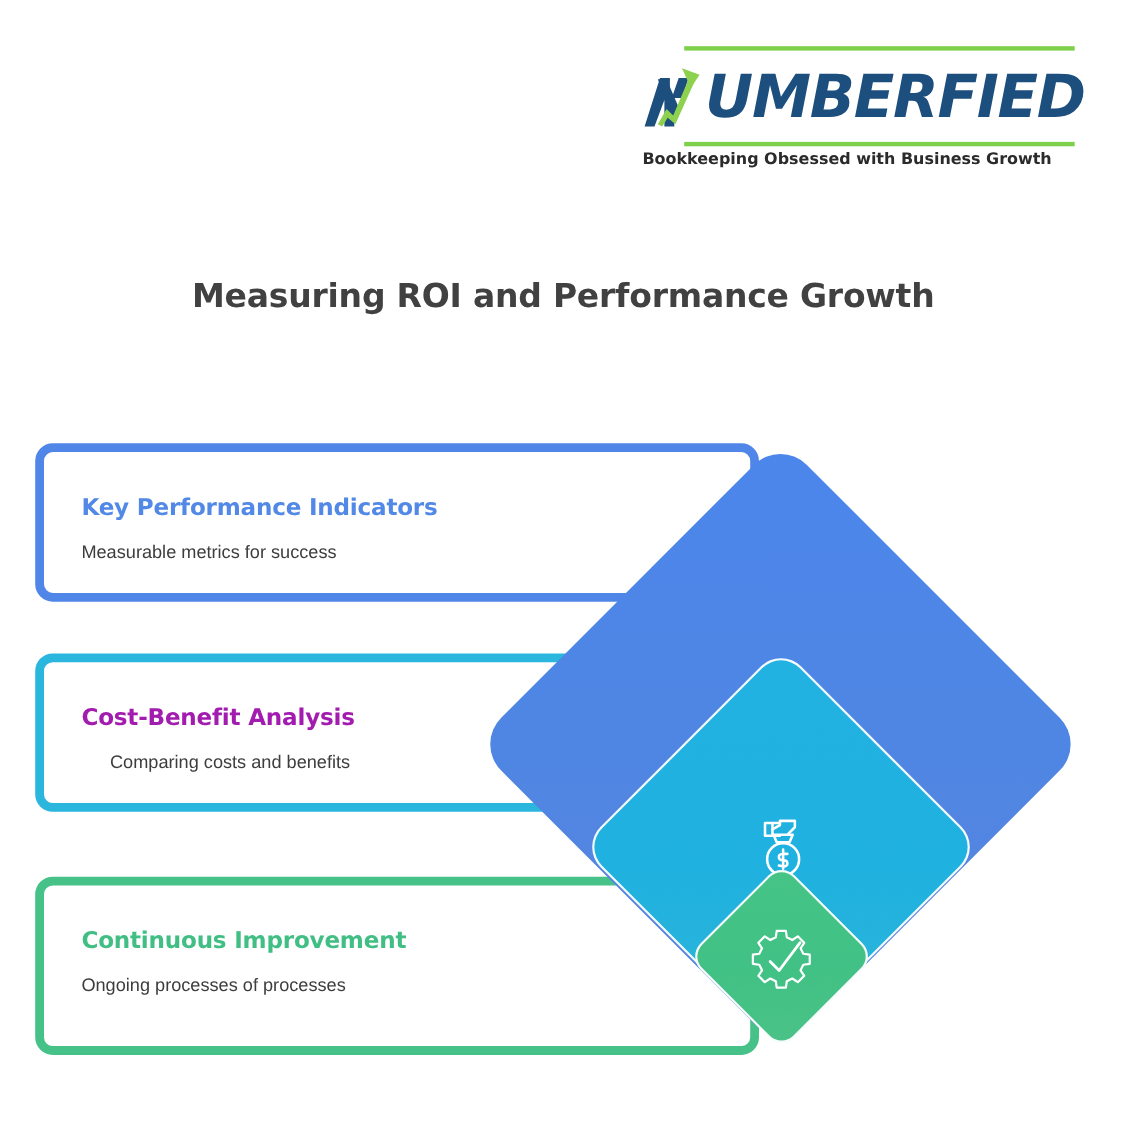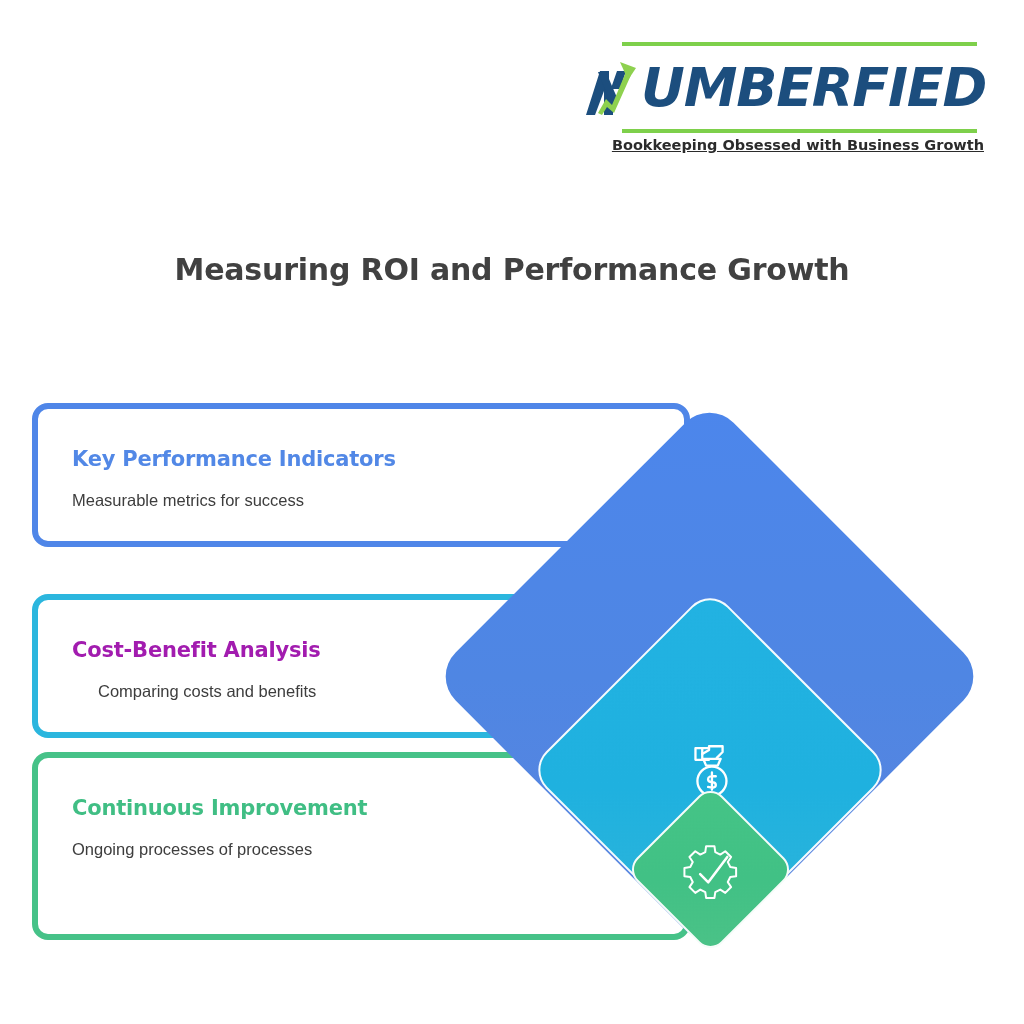--- a/index.html
+++ b/index.html
@@ -69,27 +69,26 @@
     letter-spacing: -1.2px;
     color: #1C4E7E;
     line-height: 1;
     white-space: nowrap;
   }
   #logo-tagline {
     position: absolute;
     left: 0px;
     top: 101px;
     width: 400px;
-    text-align: right;
+    text-align: left;
     font-family: "DejaVu Sans", sans-serif;
     font-weight: bold;
     font-size: 14.5px;
     color: #2b2b2b;
     white-space: nowrap;
-    text-decoration: underline;
   }
 
   
   #page-title {
     position: absolute;
     left: 0;
     top: 252px;
     width: 1024px;
     text-align: center;
     font-family: "DejaVu Sans", sans-serif;
@@ -98,21 +97,21 @@
     color: #414141;
     letter-spacing: -0.2px;
   }
 
   
   .card {
     position: absolute;
     left: 32px;
     width: 658px;
     background: #ffffff;
-    border: 6px solid #4c1d95;
+    border: 8px solid #4c1d95;
     border-radius: 16px;
     box-sizing: border-box;
     z-index: 1;
   }
   .card-title {
     position: absolute;
     left: 34px;
     font-family: "DejaVu Sans", sans-serif;
     font-weight: bold;
     font-size: 21px;
@@ -129,21 +128,21 @@
   }
 
   #card-1 { top: 403px; height: 144px; border-color: #4F86E8; }
   #card-1 .card-title { top: 38px; color: #5288E6; }
   #card-1 .card-sub   { top: 82px; }
 
   #card-2 { top: 594px; height: 144px; border-color: #2BB6DE; }
   #card-2 .card-title { top: 38px; color: #a21caf; }
   #card-2 .card-sub   { top: 82px; margin-left: 26px; }
 
-  #card-3 { top: 752px; height: 188px; border-color: #46C288; }
+  #card-3 { top: 797px; height: 162px; border-color: #46C288; }
   #card-3 .card-title { top: 38px; color: #40BE84; }
   #card-3 .card-sub   { top: 82px; }
 
   
   #diamond-stack {
     position: absolute;
     left: 0;
     top: 0;
     width: 1024px;
     height: 1024px;

